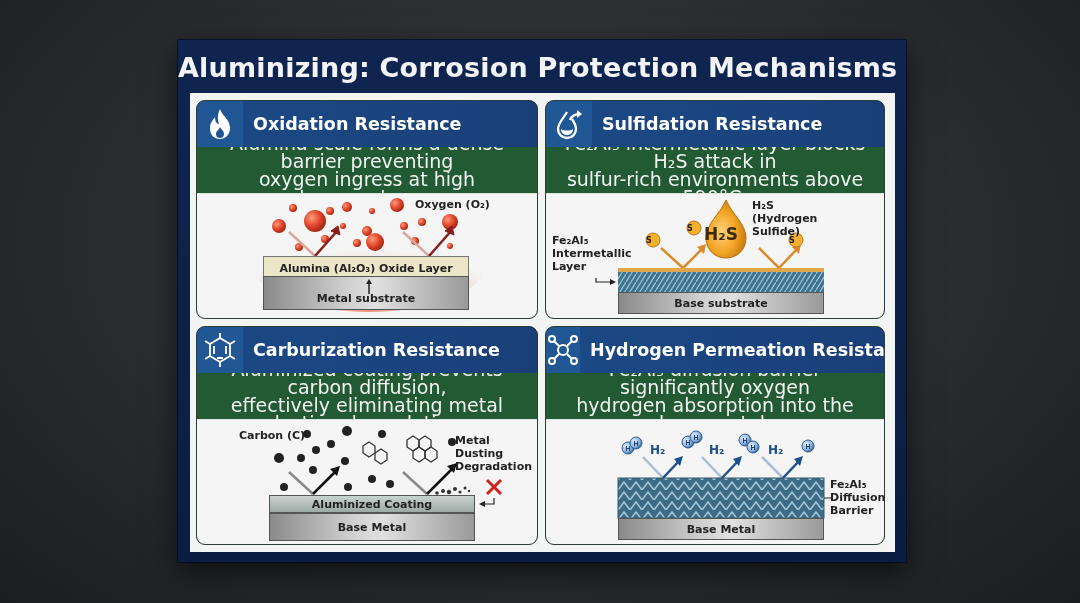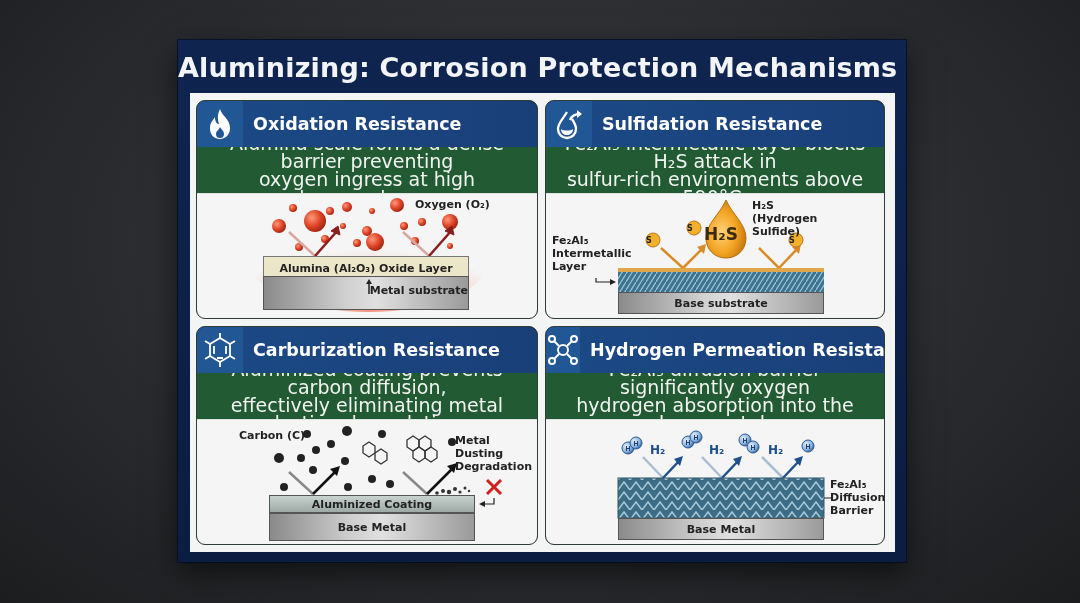--- a/index.html
+++ b/index.html
@@ -115,21 +115,21 @@
             <line x1="92" y1="38" x2="118" y2="62" stroke="#d8a8a0"></line>
             <polyline points="118,62 141,36" stroke="#8a1e1e"></polyline>
             <polygon points="141,32 134,37 143,41" fill="#8a1e1e" stroke="#8a1e1e" stroke-width="1"></polygon>
             <line x1="206" y1="38" x2="232" y2="62" stroke="#d8a8a0"></line>
             <polyline points="232,62 255,36" stroke="#8a1e1e"></polyline>
             <polygon points="255,32 248,37 257,41" fill="#8a1e1e" stroke="#8a1e1e" stroke-width="1"></polygon>
           </g>
         </svg>
         <div class="lbl" style="left:218px;top:4px;">Oxygen (O₂)</div>
         <div class="layer" style="left:66px;top:62px;width:206px;height:24px;background:#ece6c8;border:1px solid #777;">Alumina (Al₂O₃) Oxide Layer</div>
-        <div class="layer metal" style="left:66px;top:82px;width:206px;height:34px;align-items:flex-end;padding-bottom:12px;justify-content:flex-end;">
+        <div class="layer metal" style="left:66px;top:82px;width:206px;height:34px;align-items:flex-end;padding-bottom:4px;">
           <span>Metal substrate</span>
         </div>
         <svg class="svgfill" width="342" height="125" style="pointer-events:none">
           <line x1="172" y1="100" x2="172" y2="88" stroke="#222" stroke-width="1.5"></line>
           <polygon points="172,85 169,90 175,90" fill="#222"></polygon>
         </svg>
       </div>
     </div>
 
     <div class="panel p2">

